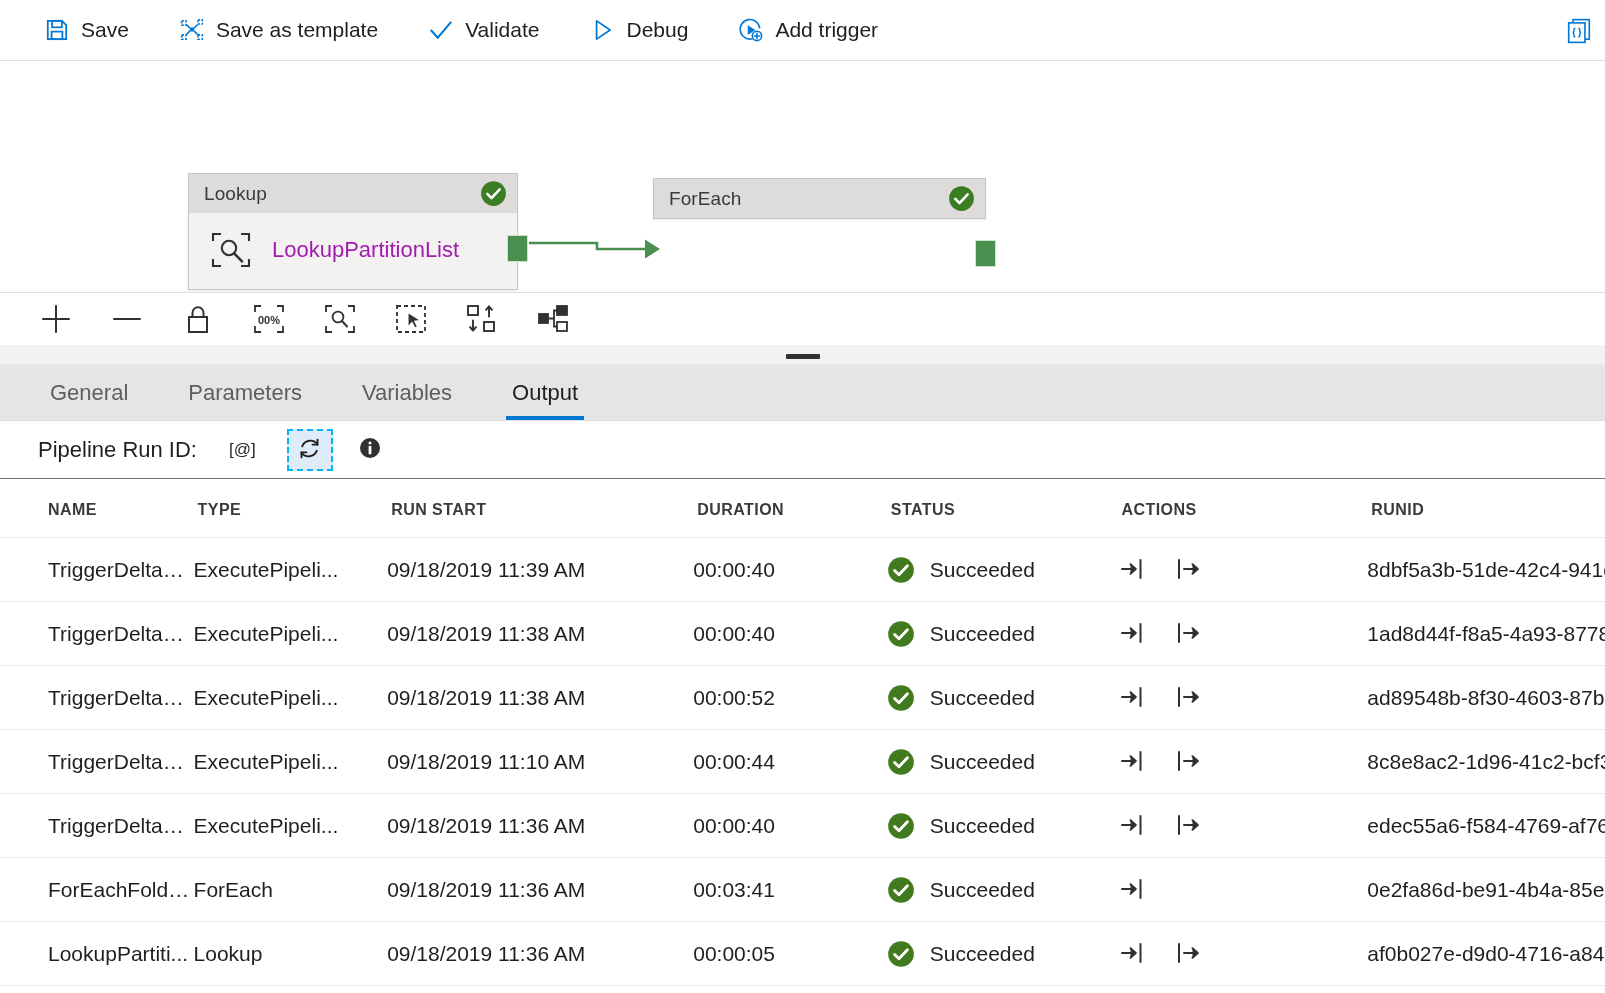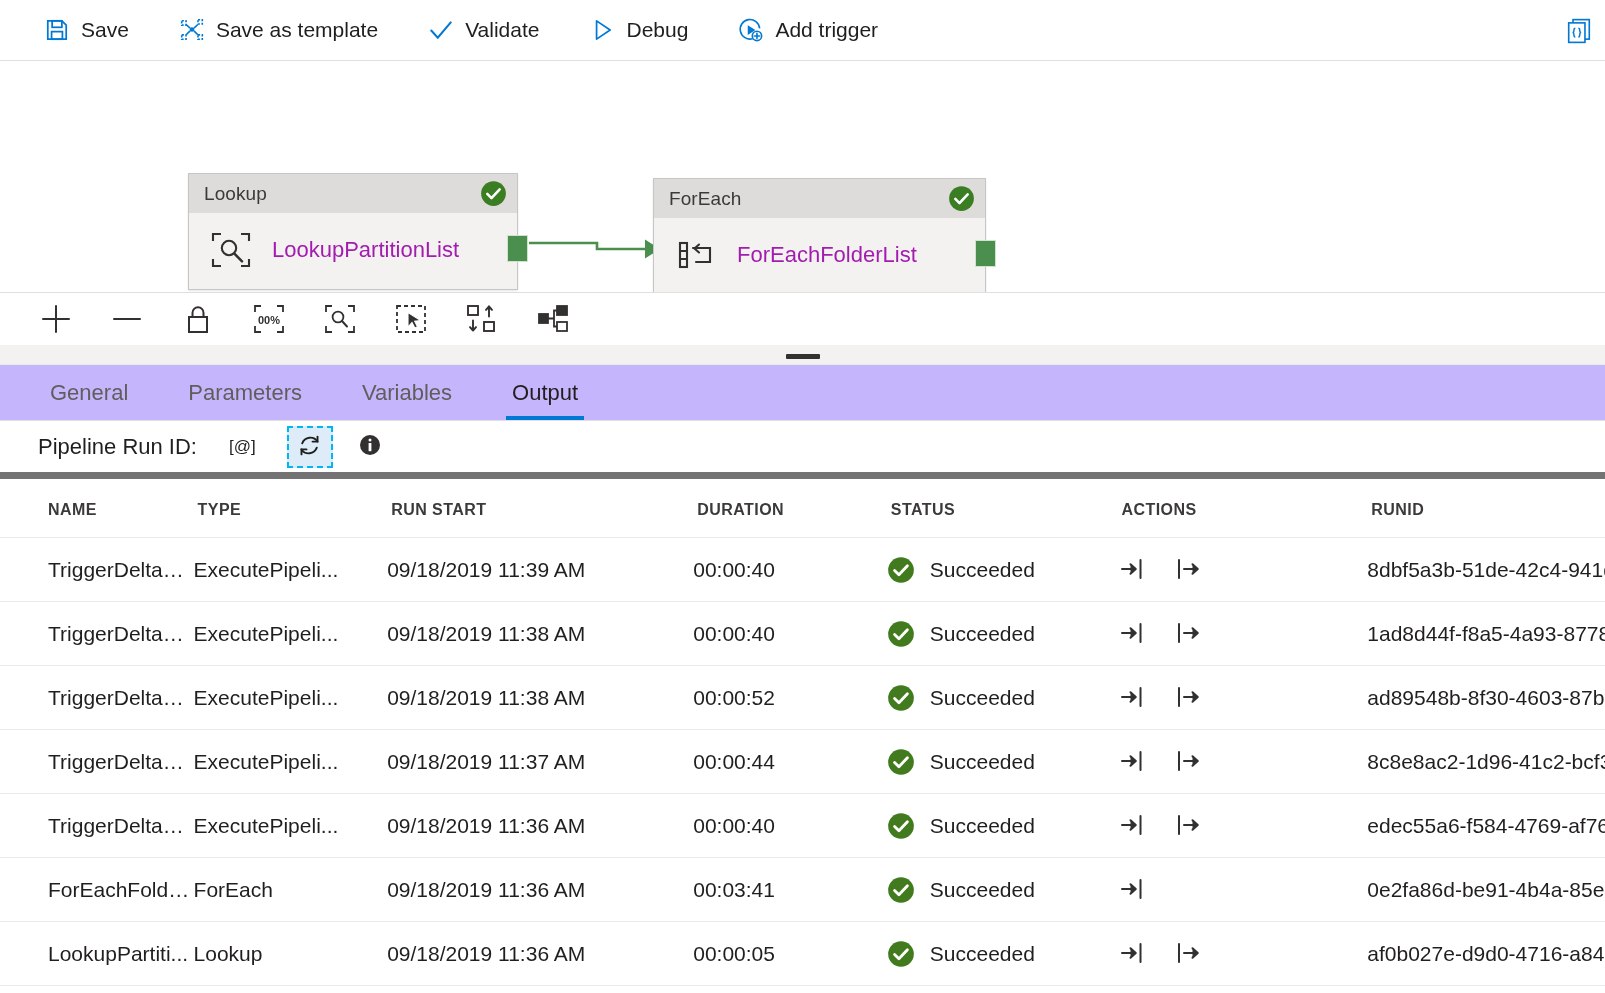--- a/index.html
+++ b/index.html
@@ -94,21 +94,21 @@
   .grabber {
     position: absolute; left: 50%; transform: translateX(-50%);
     top: 3px; width: 34px; height: 5px; border-radius: 1px;
     background: #323130; cursor: ns-resize;
   }
   .tabs {
     height: 56px; min-height: 56px;
     display: flex; align-items: stretch;
     padding-left: 48px;
     border-bottom: 1px solid #e1dfdd;
-    background: #c4b5fd;
+    background: #e5e5e5;
   }
   .tab {
     display: flex; align-items: center;
     padding: 0 2px;
     margin-right: 56px;
     font-size: 22px;
     color: #605e5c;
     cursor: pointer;
     position: relative;
     background: none; border: none;
@@ -117,21 +117,21 @@
   .tab.active { color: #201f1e; }
   .tab.active::after {
     content: ""; position: absolute;
     left: -4px; right: -4px; bottom: 0; height: 4px;
     background: #0078d4;
   }
   .runid-bar {
     height: 58px; min-height: 58px;
     display: flex; align-items: center;
     padding-left: 38px;
-    border-bottom: 7px solid #737373;
+    border-bottom: 1px solid #737373;
     gap: 0;
   }
   .runid-label { font-size: 22px; color: #201f1e; }
   .runid-value { font-size: 22px; font-weight: bold; color: #201f1e; margin-left: 7px; }
   .at-btn {
     margin-left: 27px; padding: 3px 5px;
     font-size: 17px; color: #201f1e; cursor: pointer;
     background: none; border: none; font-family: "Liberation Sans", sans-serif;
   }
   .refresh-btn {
@@ -286,31 +286,20 @@
 
     <div class="node" style="left:653px; top:117px; width:333px;">
       <div class="node-head">
         <span class="node-type">ForEach</span>
         <span class="node-check">
           <svg viewBox="0 0 24 24" width="27" height="27">
             <circle cx="12" cy="12" r="11" fill="#3a7d22"></circle>
             <path d="M6.5 12.4l3.7 3.7 7.3-7.8" fill="none" stroke="#ffffff" stroke-width="2.3" stroke-linecap="round" stroke-linejoin="round"></path>
           </svg>
         </span>
-      </div>
-      <div class="node-body">
-        <span class="node-ico">
-          <svg viewBox="0 0 44 40" fill="none" stroke="#323130" stroke-width="2.1">
-            <rect x="6" y="8" width="7" height="24"></rect>
-            <path d="M6 16h7M6 24h7"></path>
-            <path d="M19 13h17v14H22" stroke-linecap="round"></path>
-            <path d="M25 9.5L20.5 13.5L25 17.5" stroke-linecap="round" stroke-linejoin="round"></path>
-          </svg>
-        </span>
-        <span class="node-name">ForEachFolderList</span>
       </div>
       <div class="handle" style="right:-11px; top:61px;"></div>
     </div>
   </div>
 
   <div class="canvas-tools">
     <button class="ct-btn">
       <span>
         <svg width="34" height="34" viewBox="0 0 34 34" stroke="#323130" stroke-width="2" stroke-linecap="round">
           <path d="M17 4v26M4 17h26"></path>
@@ -527,21 +516,21 @@
                         <path d="M4 4v18"></path>
                       </svg></span>
                   </button>
                 </span>
               </td>
               <td class="c-runid">ad89548b-8f30-4603-87b1-971</td>
             </tr>
             <tr>
               <td class="c-name"><span class="trunc">TriggerDeltaC...</span></td>
               <td class="c-type"><span class="trunc">ExecutePipeli...</span></td>
-              <td class="c-start">09/18/2019 11:37 AM</td>
+              <td class="c-start">09/18/2019 11:10 AM</td>
               <td class="c-dur">00:00:44</td>
               <td class="c-status">
                 <span class="status-cell">
                   <span class="status-ico"><svg viewBox="0 0 24 24" width="28" height="28">
                       <circle cx="12" cy="12" r="11" fill="#427b1e"></circle>
                       <path d="M6.5 12.4l3.7 3.7 7.3-7.8" fill="none" stroke="#ffffff" stroke-width="2.4" stroke-linecap="round" stroke-linejoin="round"></path>
                     </svg></span>
                   <span>Succeeded</span>
                 </span>
               </td>

